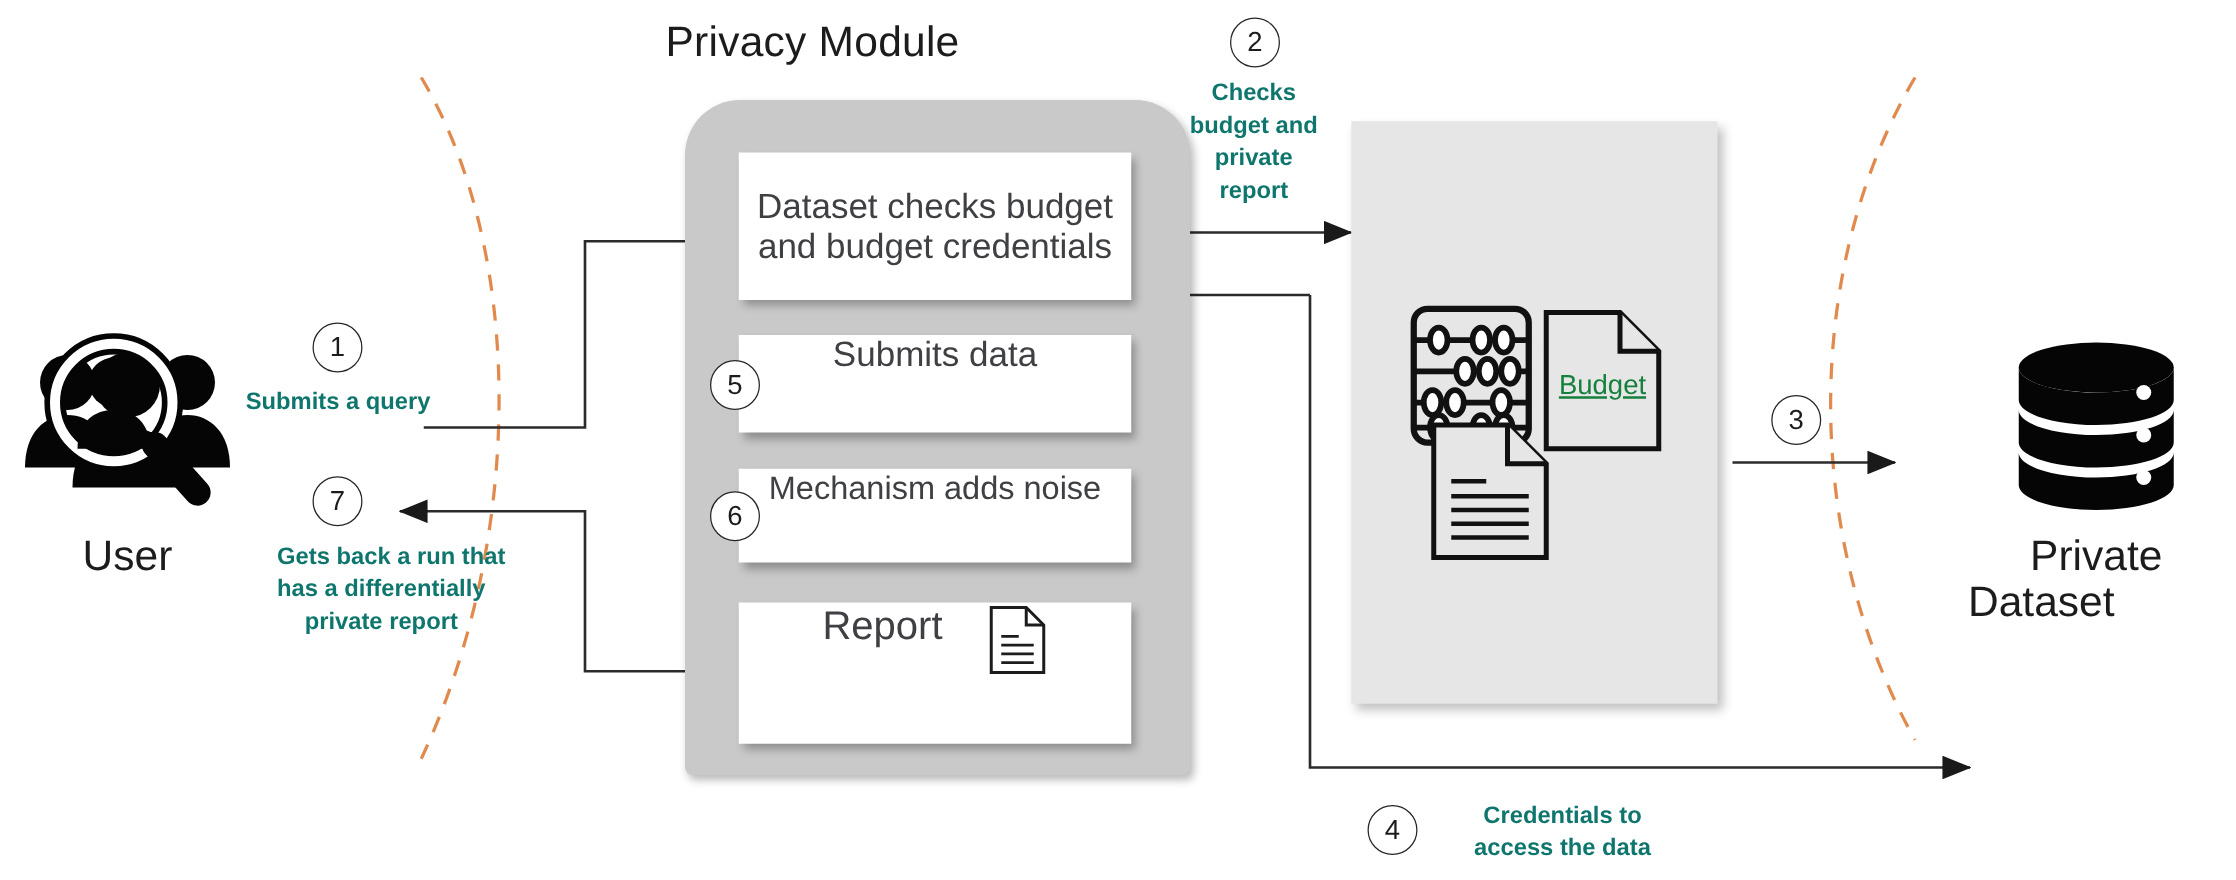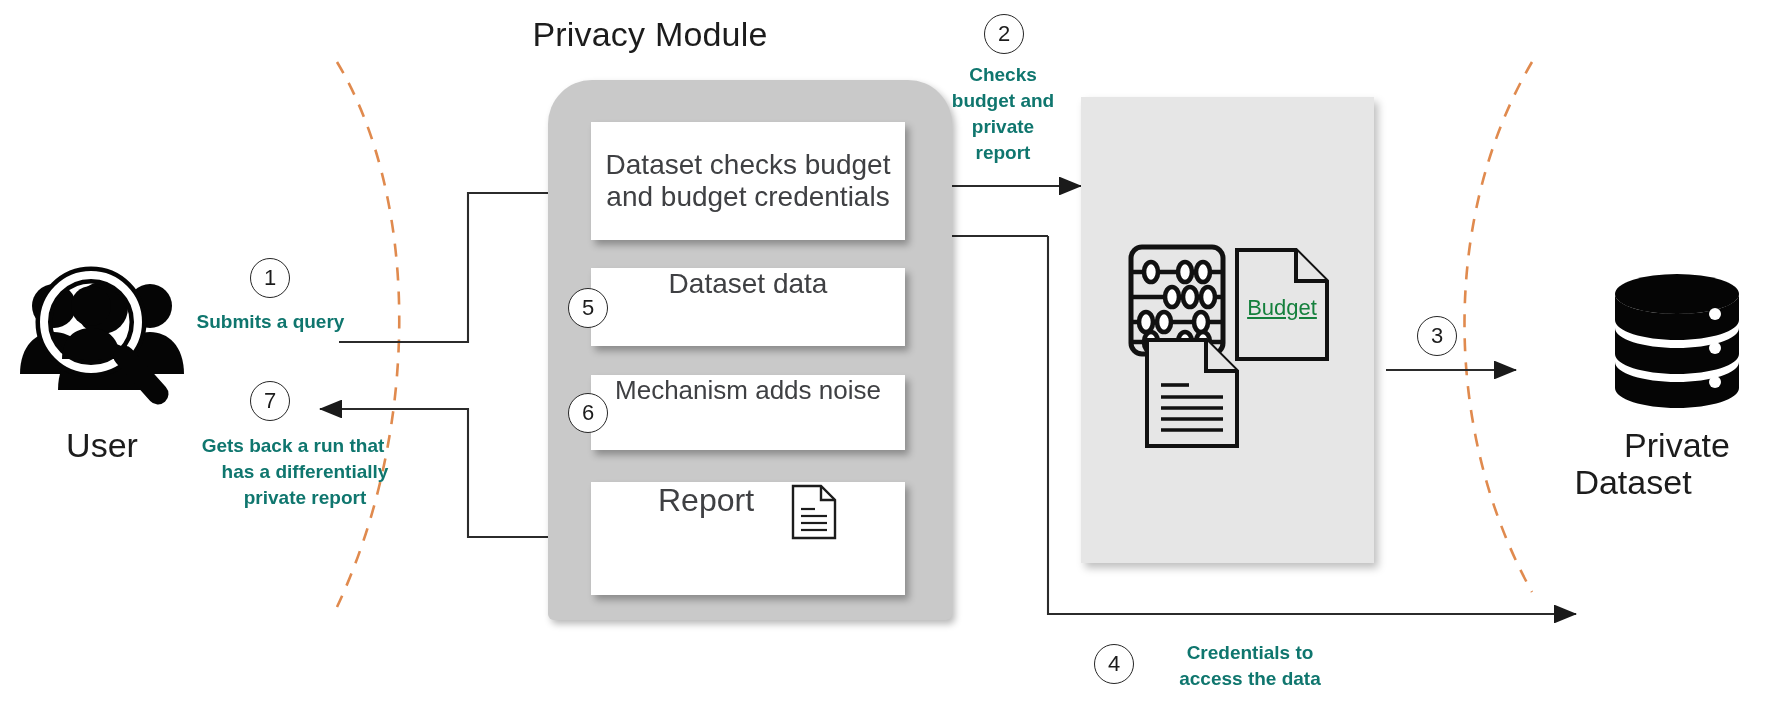--- a/index.html
+++ b/index.html
@@ -65,21 +65,21 @@
   <div class="txt title center" style="left:470px; top:14px; width:360px;">Privacy Module</div>
 
   <div class="module-body" style="left:548px; top:80px; width:404px; height:540px;"></div>
 
   <div class="inner-box" style="left:591px; top:122px; width:314px; height:118px; flex-direction:column;">
     <div class="boxlabel center">Dataset checks budget</div>
     <div class="boxlabel center">and budget credentials</div>
   </div>
 
   <div class="inner-box" style="left:591px; top:268px; width:314px; height:78px;">
-    <div class="boxlabel center">Dataset data</div>
+    <div class="boxlabel center">Submits data</div>
   </div>
   <div class="num-circle" style="left:568px; top:288px;">
     <span>5</span>
   </div>
 
   <div class="inner-box" style="left:591px; top:375px; width:314px; height:75px;">
     <div class="boxlabel center" style="font-size:26px;">Mechanism adds noise</div>
   </div>
   <div class="num-circle" style="left:568px; top:393px;">
     <span>6</span>
@@ -210,17 +210,17 @@
 
   <div class="num-circle" style="left:1094px; top:644px;">
     <span>4</span>
   </div>
   <div class="txt steplabel center" style="left:1150px; top:642px; width:200px;">Credentials to</div>
   <div class="txt steplabel center" style="left:1150px; top:668px; width:200px;">access the data</div>
 
   <div class="num-circle" style="left:250px; top:381px;">
     <span>7</span>
   </div>
-  <div class="txt steplabel center" style="left:188px; top:435px; width:210px;">Gets back a run that</div>
+  <div class="txt steplabel center" style="left:208px; top:435px; width:210px;">Gets back a run that</div>
   <div class="txt steplabel center" style="left:200px; top:461px; width:210px;">has a differentially</div>
   <div class="txt steplabel center" style="left:200px; top:487px; width:210px;">private report</div>
 
 </div>
 
 </body></html>

